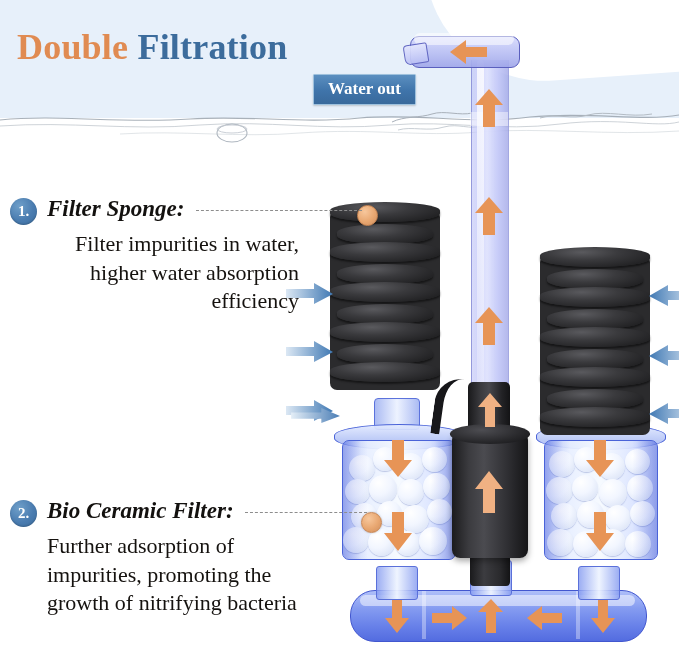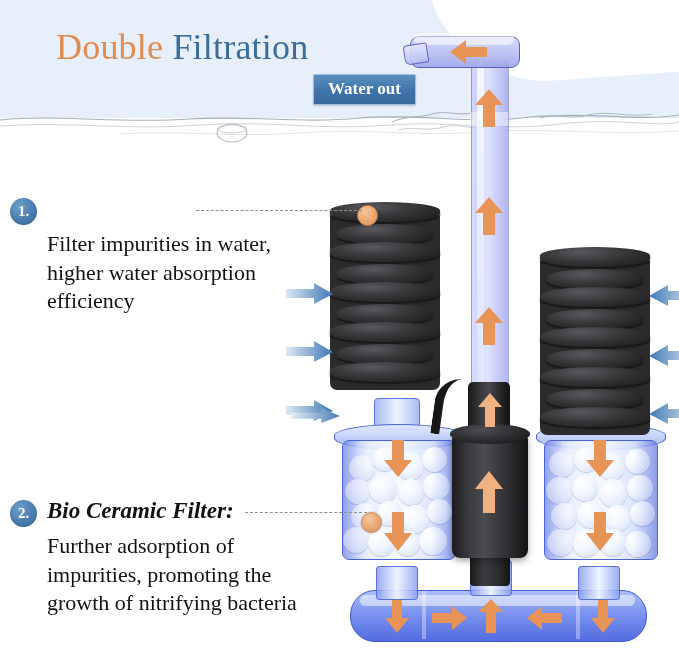--- a/index.html
+++ b/index.html
@@ -25,23 +25,22 @@
   }
 
   
   .surface{
     position:absolute;left:0;top:104px;width:679px;height:46px;pointer-events:none;
   }
 
   
   .title{
     position:absolute;left:17px;top:26px;
-    font-size:36px;font-weight:400;letter-spacing:.2px;white-space:nowrap;
+    font-size:36px;font-weight:700;letter-spacing:.2px;white-space:nowrap;
     font-family:"Liberation Serif", serif;
-    margin-left:39px;
   }
   .title .w1{color:#e08b52;}
   .title .w2{color:#3c6c9c;}
 
   
   .badge{
     position:absolute;
     background:linear-gradient(180deg,#5b8fc0 0%,#3f74aa 55%,#39699b 100%);
     border:1px solid #9ec1dd;border-radius:1px;
     color:#ffffff;font-weight:700;font-size:17px;
@@ -454,21 +453,22 @@
     <defs>
         <linearGradient id="bgIn" x1="0" y1="0" x2="1" y2="0">
       <stop offset="0" stop-color="#e4eef7"></stop>
           <stop offset="1" stop-color="#4a7db5"></stop>
         </linearGradient>
       </defs>
     <path d="M0,5 h34 V0 L55,9 L34,17 v-5 H0 z" fill="url(#bgIn)"></path>
   </svg>
 
   <div class="num-circle" style="left:10px;top:198px;">1.</div>
+  <div class="item-head" style="left:47px;top:196px;">Filter Sponge:</div>
   <div class="dash-line" style="left:196px;top:210px;width:166px;"></div>
-  <div class="item-body" style="left:47px;top:230px;width:252px;">Filter impurities in water, higher water absorption efficiency</div>
+  <div class="item-body" style="left:47px;top:230px;width:252px;text-align:right;">Filter impurities in water, higher water absorption efficiency</div>
 
   <div class="num-circle" style="left:10px;top:500px;">2.</div>
   <div class="item-head" style="left:47px;top:498px;">Bio Ceramic Filter:</div>
   <div class="dash-line" style="left:245px;top:512px;width:122px;"></div>
   <div class="item-body" style="left:47px;top:532px;width:262px;">Further adsorption of impurities, promoting the growth of nitrifying bacteria</div>
 
 </div>
 
 </body></html>

